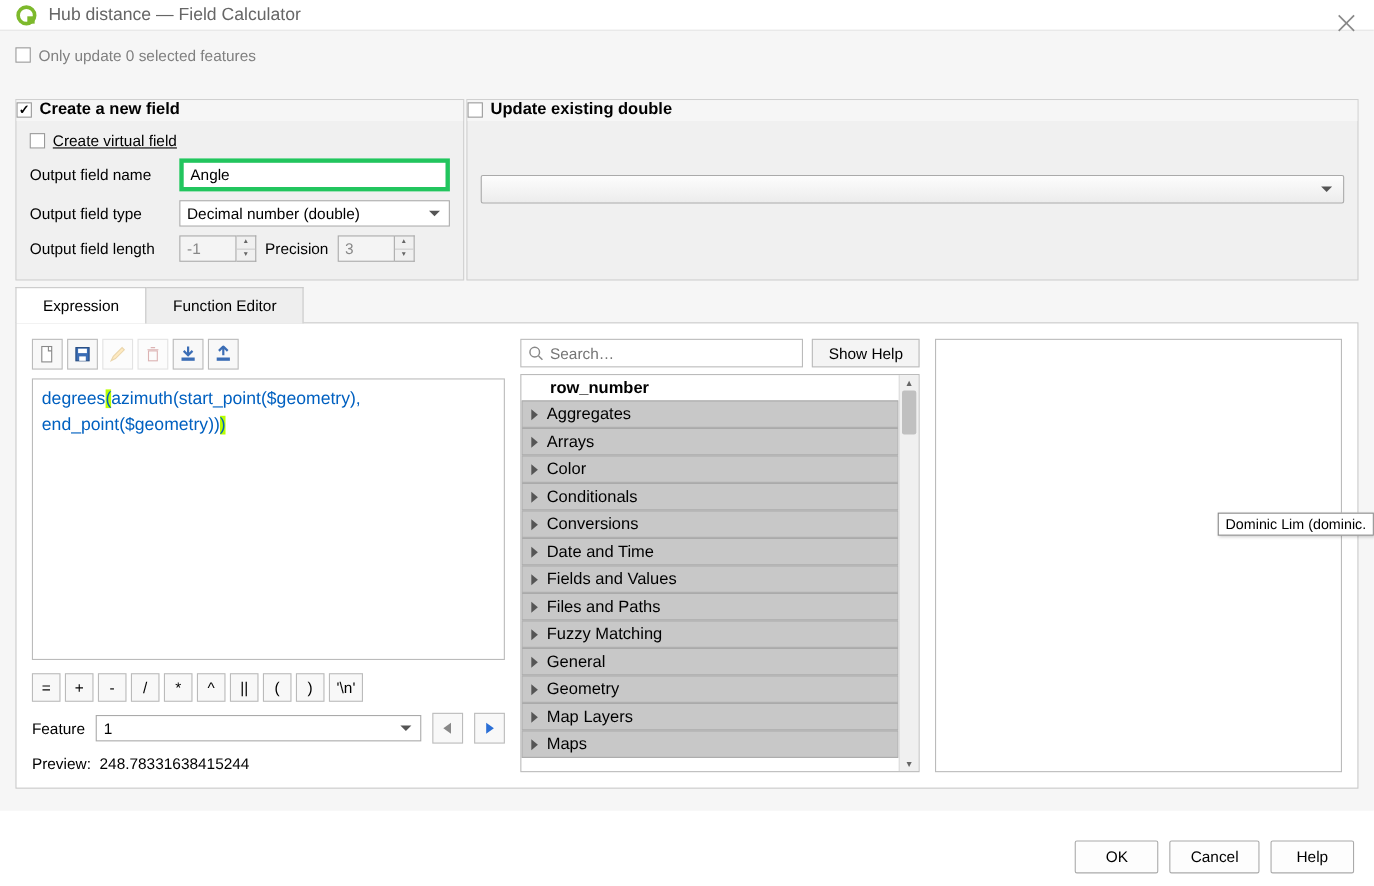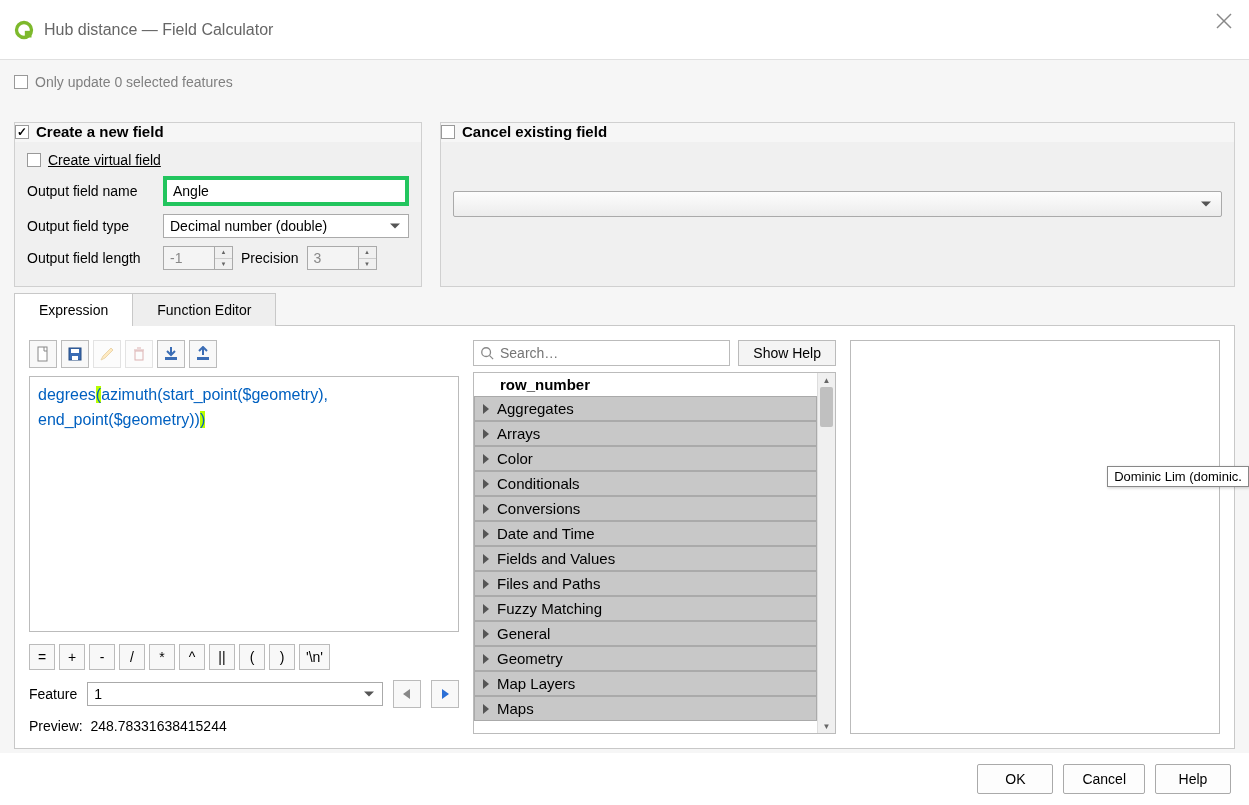--- a/index.html
+++ b/index.html
@@ -1,31 +1,31 @@
 <!DOCTYPE html>
 <html><head>
 <meta charset="utf-8">
 <style>
 * { box-sizing: border-box; margin: 0; padding: 0; font-family: "Segoe UI", Tahoma, sans-serif; }
 body { background: #fff; width: 1249px; height: 805px; overflow: hidden; position: relative; }
 
-.titlebar { height: 60px; display: flex; align-items: center; padding: 0 14px; border-bottom: 1px solid #e0e0e0; }
+.titlebar { height: 28px; display: flex; align-items: center; padding: 0 14px; border-bottom: 1px solid #e0e0e0; }
 .titlebar .logo { width: 20px; height: 20px; margin-right: 10px; }
 .titlebar .title { color: #666; font-size: 16px; }
 .titlebar .close { position: absolute; right: 16px; top: 12px; width: 18px; height: 18px; stroke: #888; stroke-width: 1.5; cursor: pointer; }
 
 .content { background: #f6f6f6; padding: 14px; height: calc(100% - 44px - 52px); }
 
 .row1 { margin-bottom: 10px; display: flex; align-items: center; gap: 7px; }
 .cb { width: 14px; height: 14px; border: 1px solid #999; background: #fff; display: inline-flex; align-items: center; justify-content: center; }
 .cb.checked::after { content: "✓"; font-size: 12px; font-weight: bold; }
 .lbl-dis { color: #808080; font-size: 14px; }
 .lbl-bold { font-weight: bold; font-size: 15px; }
 
-.cols { display: flex; gap: 18px; margin-bottom: 6px; margin-top: 32px; }
+.cols { display: flex; gap: 2px; margin-bottom: 6px; margin-top: 32px; }
 .panel { background: #f0f0f0; border: 1px solid #d0d0d0; padding: 10px 12px 16px; }
 .panel-left { width: 408px; }
 .panel-right { flex: 1; position: relative; }
 .panel-head { display: flex; align-items: center; gap: 7px; margin: -10px -12px 10px; padding: 0 0 2px 0; background: #f6f6f6; }
 
 .formrow { display: flex; align-items: center; gap: 8px; margin-top: 8px; }
 .formrow label { font-size: 14px; width: 128px; }
 .txt { border: 4px solid #22c55e; background: #fff; padding: 3px 6px; font-size: 14px; }
 .sel { border: 1px solid #aaa; background: #fff; padding: 3px 6px; font-size: 14px; position: relative; }
 .dd-arrow { position: absolute; right: 8px; top: 50%; transform: translateY(-50%); width: 0; height: 0; border-left: 5px solid transparent; border-right: 5px solid transparent; border-top: 5px solid #555; }
@@ -150,21 +150,21 @@
               <div>▲</div>
               <div>▼</div>
             </div>
         </div>
       </div>
     </div>
 
     <div class="panel panel-right">
       <div class="panel-head">
         <span class="cb"></span>
-        <span class="lbl-bold">Cancel existing field</span>
+        <span class="lbl-bold">Update existing double</span>
       </div>
       <div class="update-combo">
         <span class="dd-arrow"></span>
       </div>
     </div>
   </div>
 
   <div class="tabs">
     <div class="tab active">Expression</div>
     <div class="tab">Function Editor</div>

